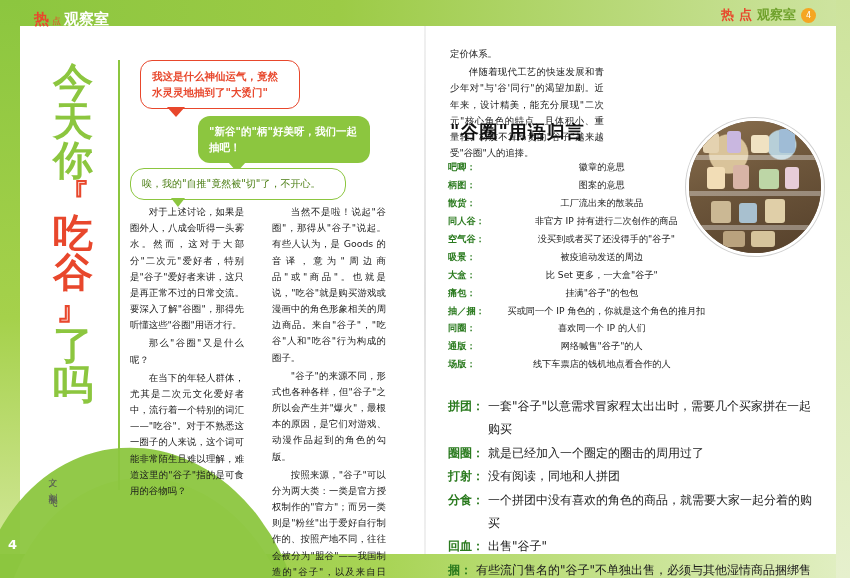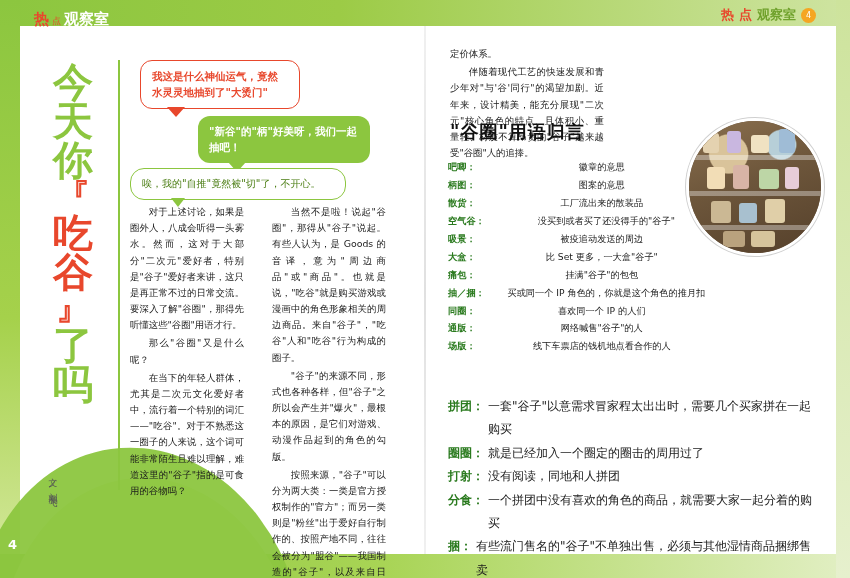--- a/index.html
+++ b/index.html
@@ -354,20 +354,24 @@
       </div>
     <div class="row">
         <span class="term">柄图：</span>
         <span class="def">图案的意思</span>
       </div>
     <div class="row">
         <span class="term">散货：</span>
         <span class="def">工厂流出来的散装品</span>
       </div>
     <div class="row">
+        <span class="term">同人谷：</span>
+        <span class="def">非官方 IP 持有进行二次创作的商品</span>
+      </div>
+    <div class="row">
         <span class="term">空气谷：</span>
         <span class="def">没买到或者买了还没得手的"谷子"</span>
       </div>
     <div class="row">
         <span class="term">吸景：</span>
         <span class="def">被疫追动发送的周边</span>
       </div>
     <div class="row">
         <span class="term">大盒：</span>
         <span class="def">比 Set 更多，一大盒"谷子"</span>
@@ -405,18 +409,22 @@
       </div>
     <div class="row">
         <span class="term">打射：</span>
         <span class="def">没有阅读，同地和人拼团</span>
       </div>
     <div class="row">
         <span class="term">分食：</span>
         <span class="def">一个拼团中没有喜欢的角色的商品，就需要大家一起分着的购买</span>
       </div>
     <div class="row">
+        <span class="term">回血：</span>
+        <span class="def">出售"谷子"</span>
+      </div>
+    <div class="row">
         <span class="term">捆：</span>
         <span class="def">有些流门售名的"谷子"不单独出售，必须与其他湿情商品捆绑售卖</span>
       </div>
   </div>
 
 </div>
 
 </body></html>

